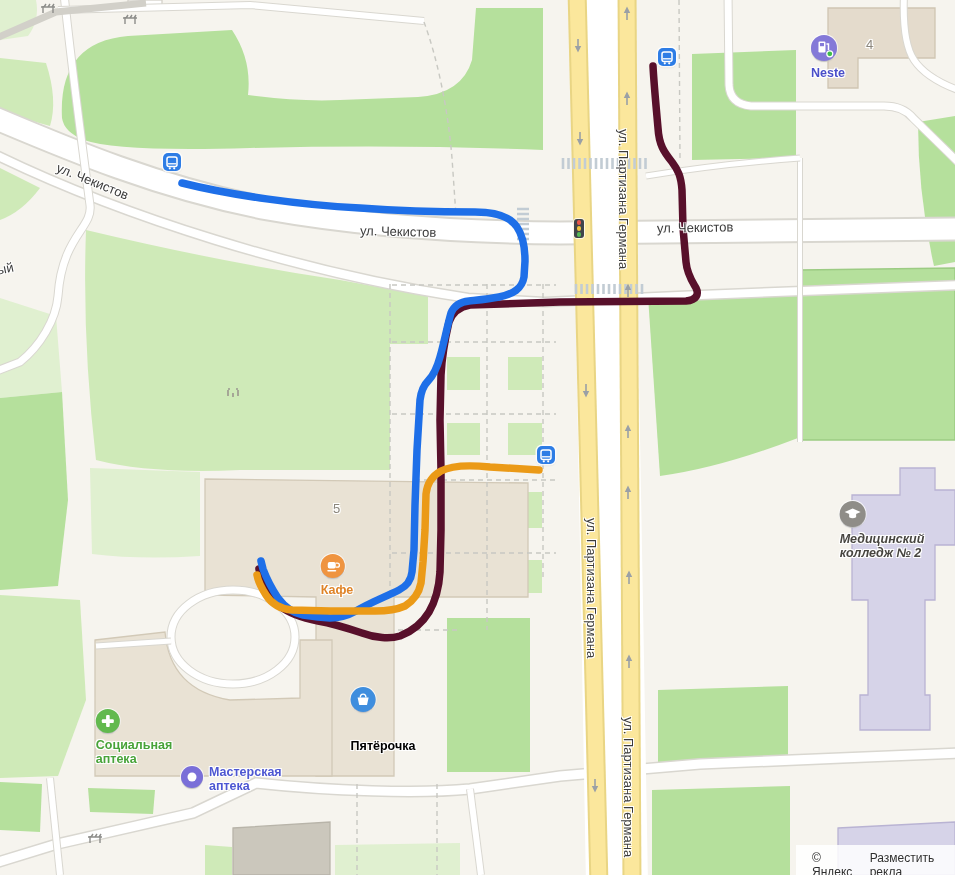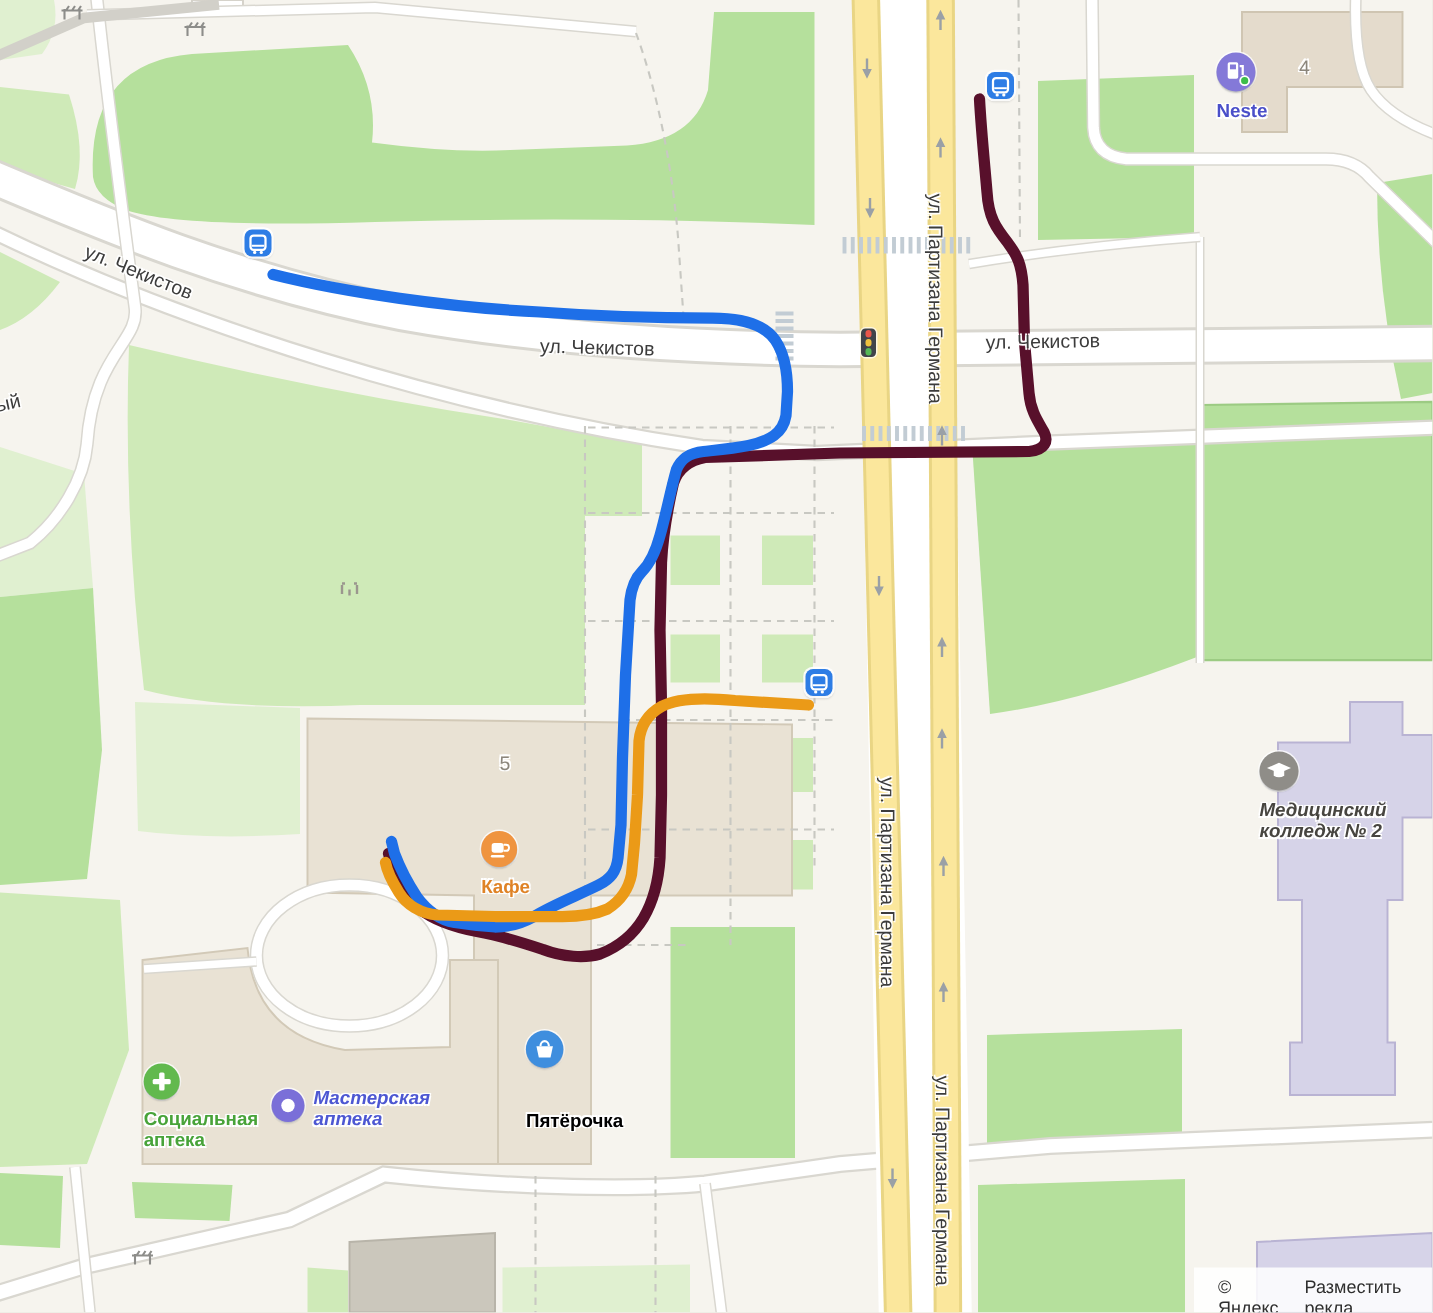--- a/index.html
+++ b/index.html
@@ -229,21 +229,21 @@
           <rect x="10.3" y="6" width="3.6" height="12" rx="1" fill="#fff"></rect>
           <rect x="6" y="10.3" width="12" height="3.6" rx="1" fill="#fff"></rect>
         </svg>
   </span>
   <div class="poi-label lbl-green">
     <div>Социальная</div>
     <div>аптека</div>
   </div>
 </div>
 
-<div class="row-poi" style="left:181px;top:726px;font-style:italic;">
+<div class="row-poi" style="left:181px;top:766px;">
   <span class="poi-icon" style="width:22px;height:22px;background:#7a6fd8;flex:none;">
     <svg width="22" height="22">
           <circle cx="11" cy="11" r="4.5" fill="#fff"></circle>
         </svg>
   </span>
   <div class="poi-label lbl-violet">
     <div>Мастерская</div>
     <div>аптека</div>
   </div>
 </div>

